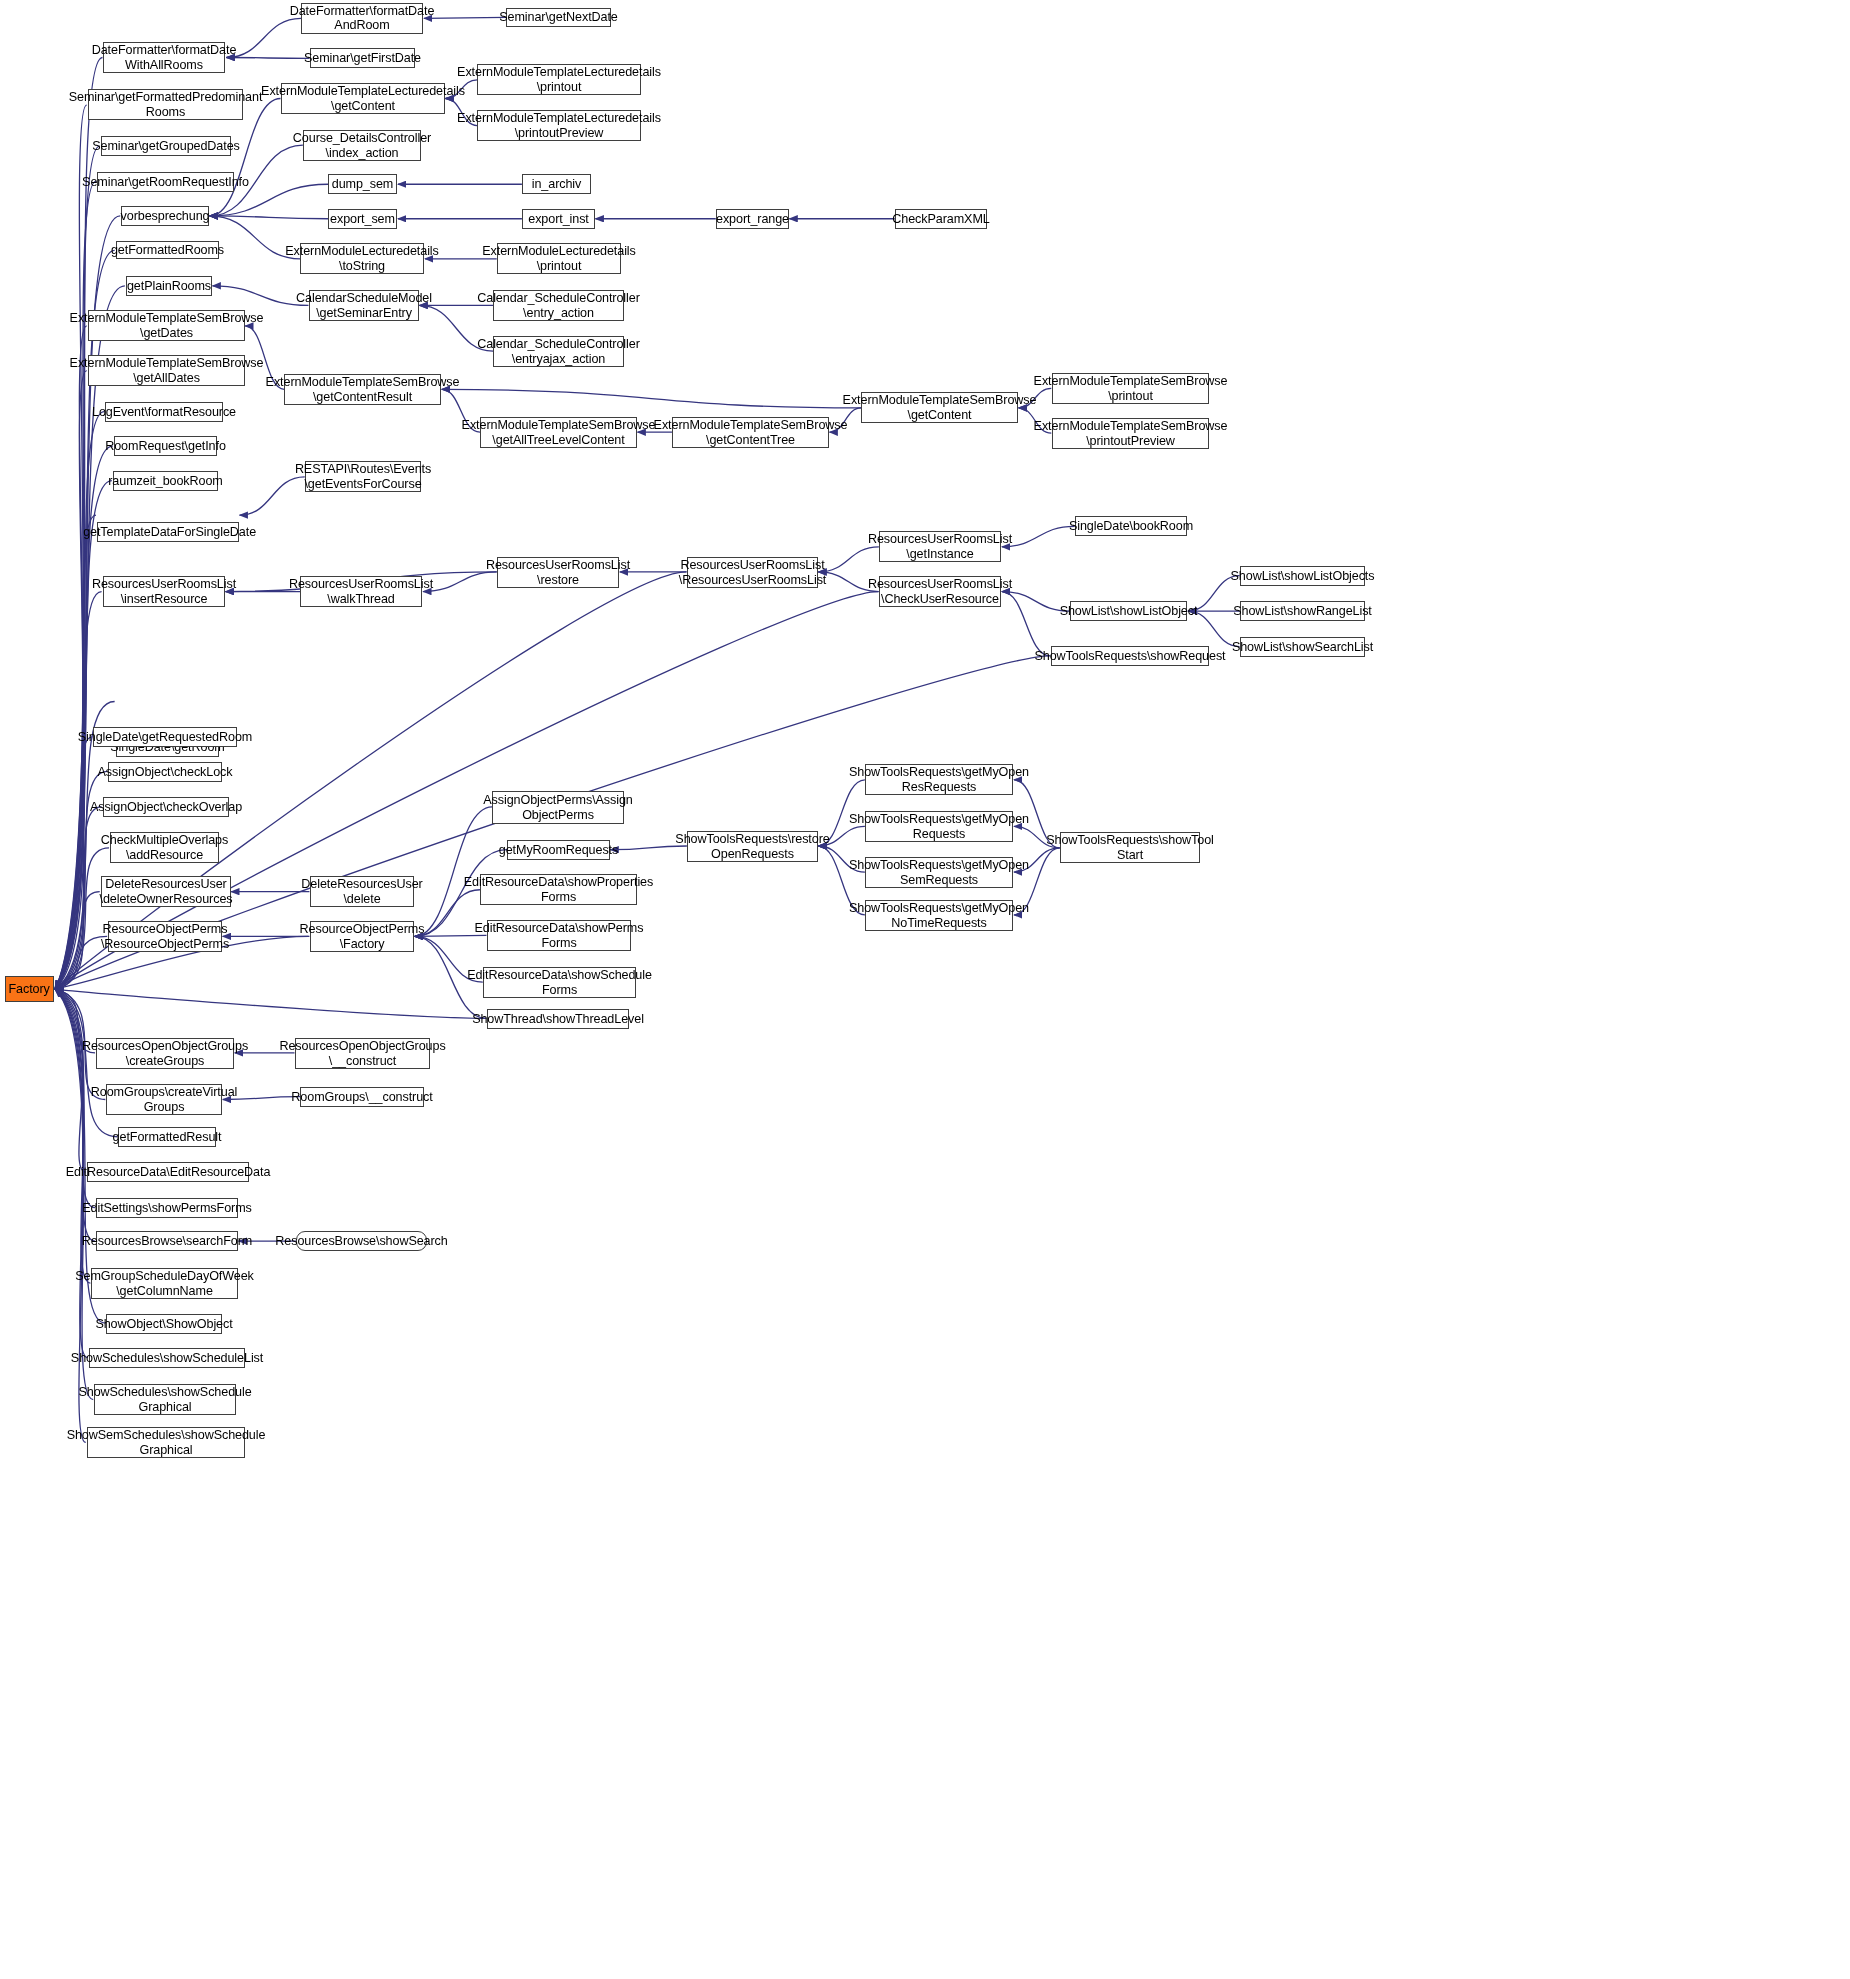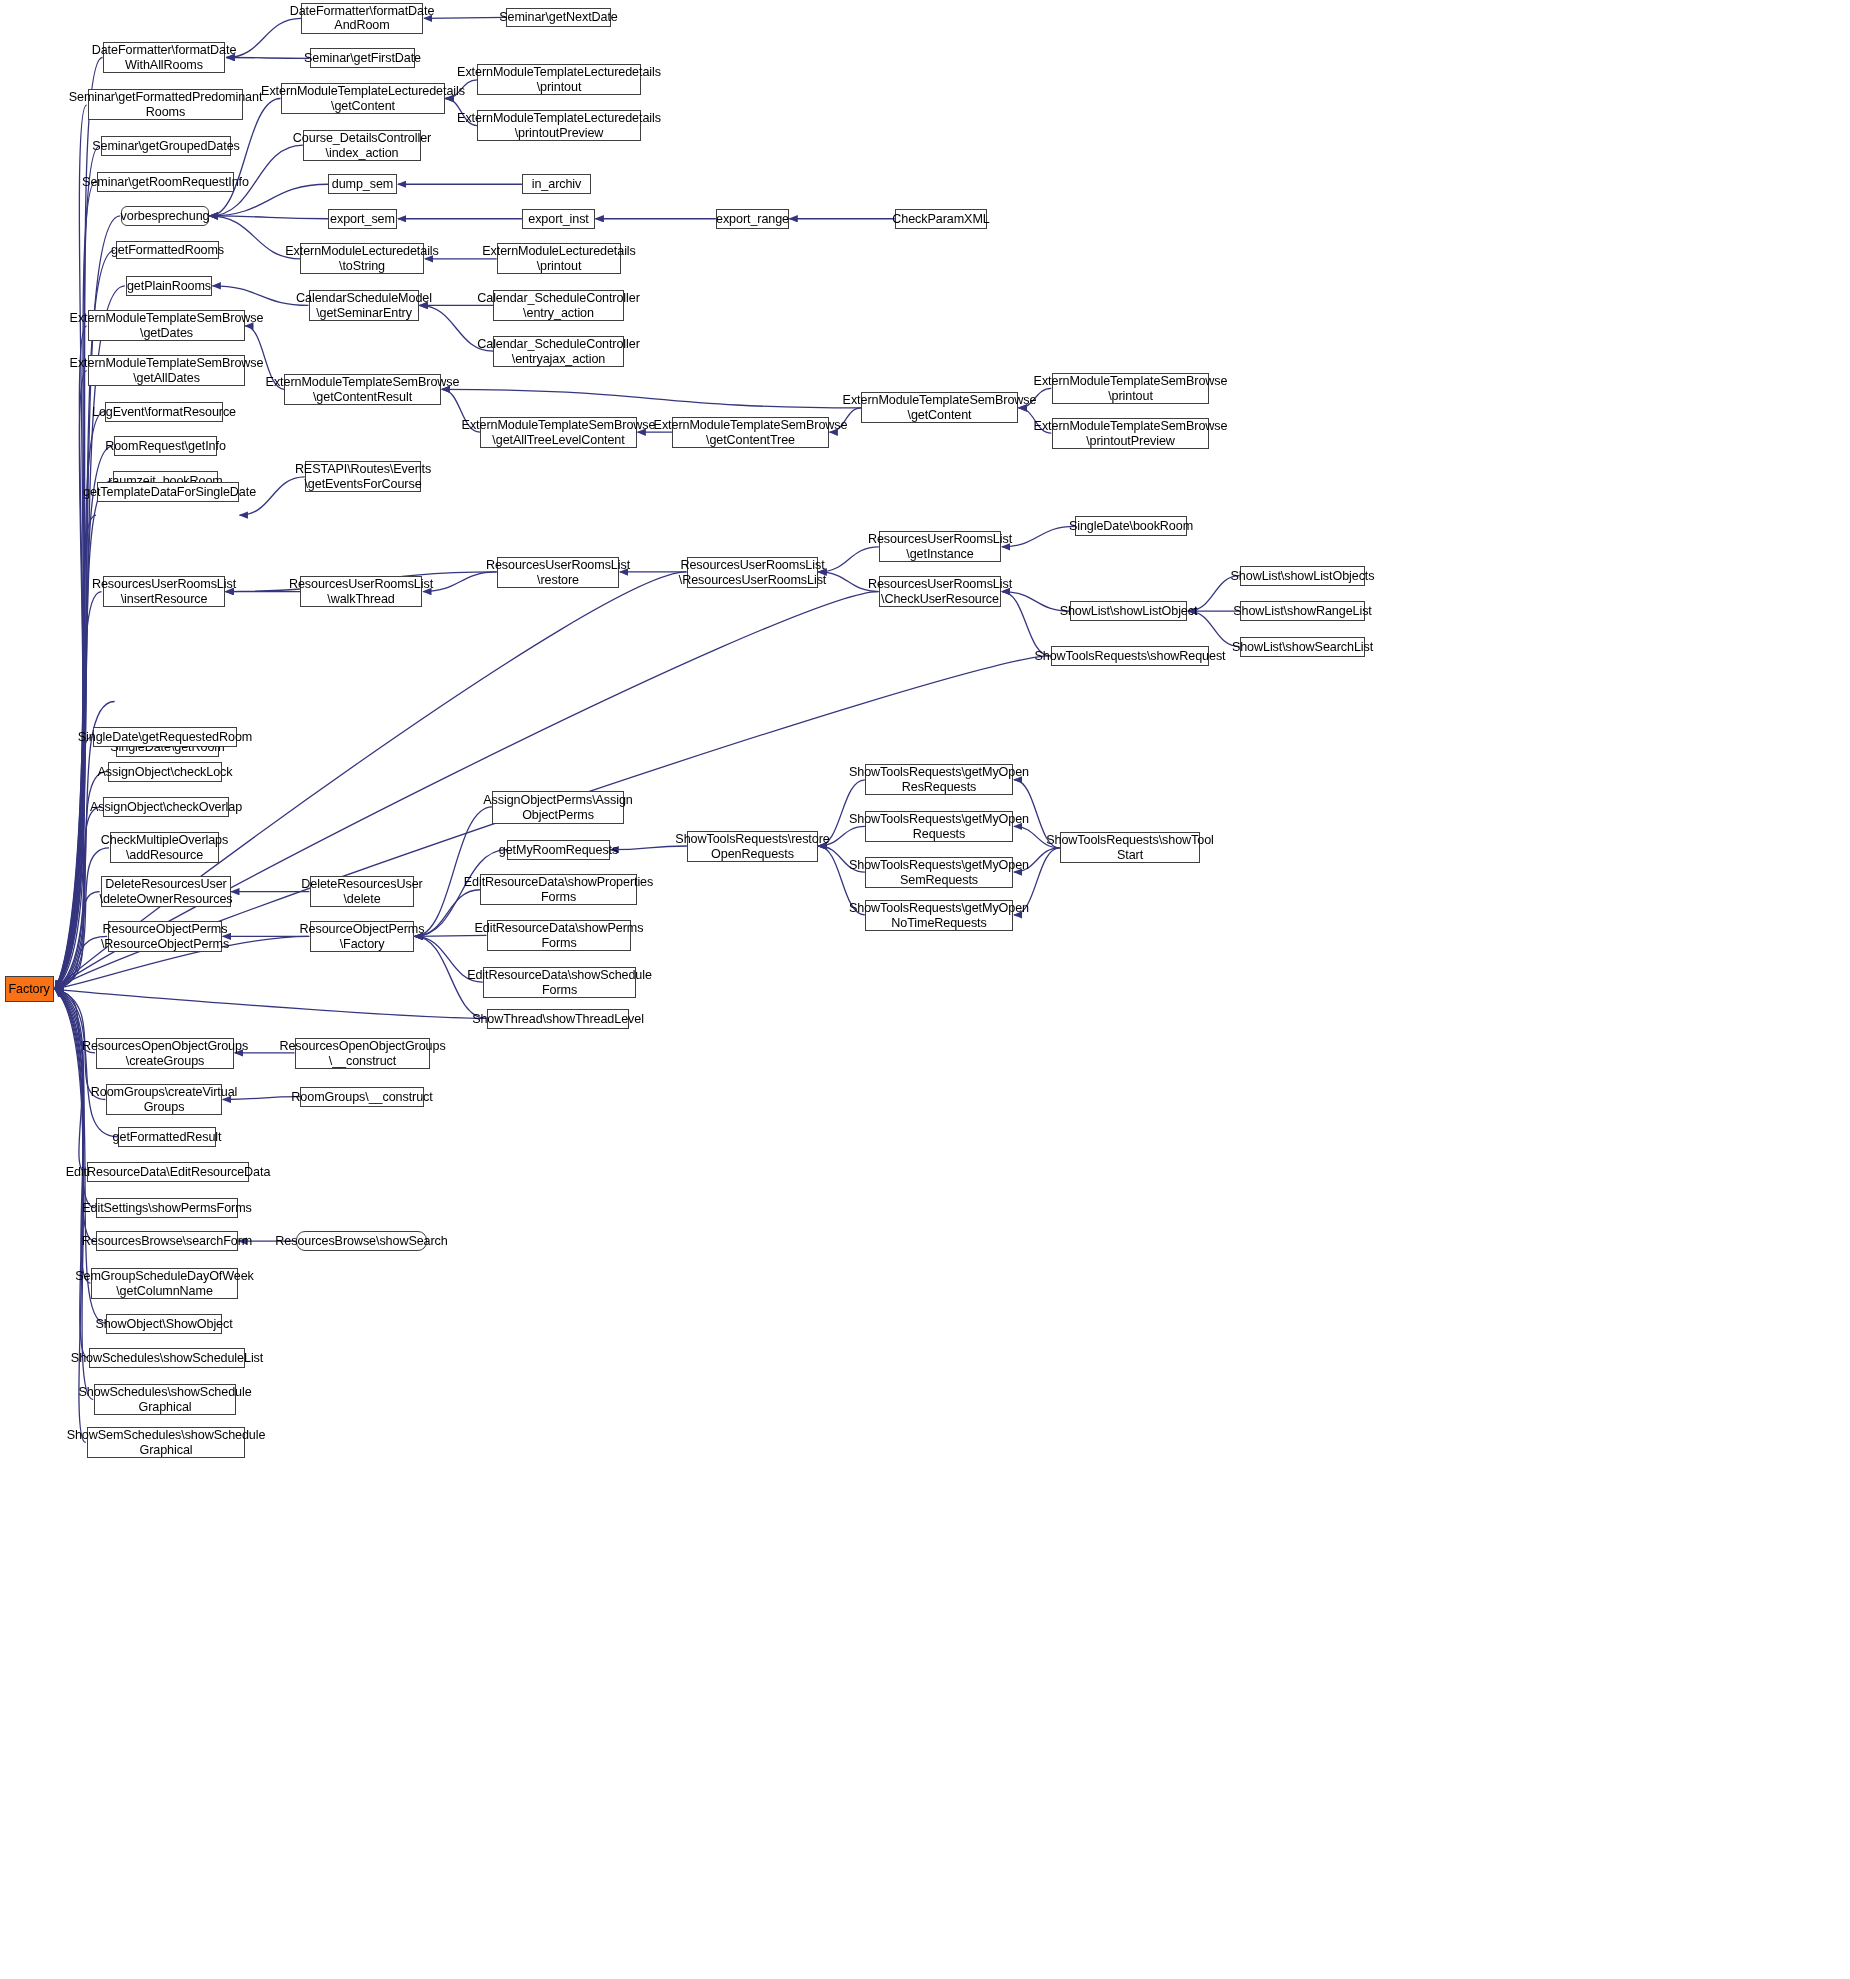--- a/index.html
+++ b/index.html
@@ -163,21 +163,21 @@
       <div class="node" style="left: 88px; top: 89px; width: 155px; height: 31px;">Seminar\getFormattedPredominant
 Rooms</div>
       <div class="node" style="left: 477px; top: 110px; width: 164px; height: 31px;">ExternModuleTemplateLecturedetails
 \printoutPreview</div>
       <div class="node" style="left: 303px; top: 130px; width: 118px; height: 31px;">Course_DetailsController
 \index_action</div>
       <div class="node" style="left: 101px; top: 136px; width: 130px; height: 19.6px;">Seminar\getGroupedDates</div>
       <div class="node" style="left: 97px; top: 172px; width: 137px; height: 19.6px;">Seminar\getRoomRequestInfo</div>
       <div class="node" style="left: 328px; top: 174px; width: 69px; height: 19.6px;">dump_sem</div>
       <div class="node" style="left: 522px; top: 174px; width: 69px; height: 19.6px;">in_archiv</div>
-      <div class="node" style="left: 121px; top: 206px; width: 88px; height: 19.6px; border-radius: 6px;">vorbesprechung</div>
+      <div class="node" style="left: 121px; top: 206px; width: 88px; height: 19.6px;">vorbesprechung</div>
       <div class="node" style="left: 328px; top: 209px; width: 69px; height: 19.6px;">export_sem</div>
       <div class="node" style="left: 522px; top: 209px; width: 73px; height: 19.6px;">export_inst</div>
       <div class="node" style="left: 716px; top: 209px; width: 73px; height: 19.6px;">export_range</div>
       <div class="node" style="left: 895px; top: 209px; width: 92px; height: 19.6px;">CheckParamXML</div>
       <div class="node" style="left: 116px; top: 241px; width: 103px; height: 18px;">getFormattedRooms</div>
       <div class="node" style="left: 300px; top: 243px; width: 124px; height: 31px;">ExternModuleLecturedetails
 \toString</div>
       <div class="node" style="left: 497px; top: 243px; width: 124px; height: 31px;">ExternModuleLecturedetails
 \printout</div>
       <div class="node" style="left: 126px; top: 276px; width: 86px; height: 19.6px;">getPlainRooms</div>
@@ -201,21 +201,21 @@
       <div class="node" style="left: 480px; top: 417px; width: 157px; height: 31px;">ExternModuleTemplateSemBrowse
 \getAllTreeLevelContent</div>
       <div class="node" style="left: 672px; top: 417px; width: 157px; height: 31px;">ExternModuleTemplateSemBrowse
 \getContentTree</div>
       <div class="node" style="left: 1052px; top: 418px; width: 157px; height: 31px;">ExternModuleTemplateSemBrowse
 \printoutPreview</div>
       <div class="node" style="left: 114px; top: 436px; width: 103px; height: 19.6px;">RoomRequest\getInfo</div>
       <div class="node" style="left: 305px; top: 461px; width: 116px; height: 31px;">RESTAPI\Routes\Events
 \getEventsForCourse</div>
       <div class="node" style="left: 113px; top: 471px; width: 105px; height: 19.6px;">raumzeit_bookRoom</div>
-      <div class="node" style="left: 97px; top: 482px; width: 142px; height: 19.6px; padding-left: 6px;">getTemplateDataForSingleDate</div>
+      <div class="node" style="left: 97px; top: 522px; width: 142px; height: 19.6px; padding-left: 6px;">getTemplateDataForSingleDate</div>
       <div class="node" style="left: 1075px; top: 516px; width: 112px; height: 19.6px;">SingleDate\bookRoom</div>
       <div class="node" style="left: 879px; top: 531px; width: 122px; height: 31px;">ResourcesUserRoomsList
 \getInstance</div>
       <div class="node" style="left: 497px; top: 557px; width: 122px; height: 31px;">ResourcesUserRoomsList
 \restore</div>
       <div class="node" style="left: 687px; top: 557px; width: 131px; height: 31px;">ResourcesUserRoomsList
 \ResourcesUserRoomsList</div>
       <div class="node" style="left: 1240px; top: 566px; width: 125px; height: 19.6px;">ShowList\showListObjects</div>
       <div class="node" style="left: 103px; top: 576px; width: 122px; height: 31px;">ResourcesUserRoomsList
 \insertResource</div>

